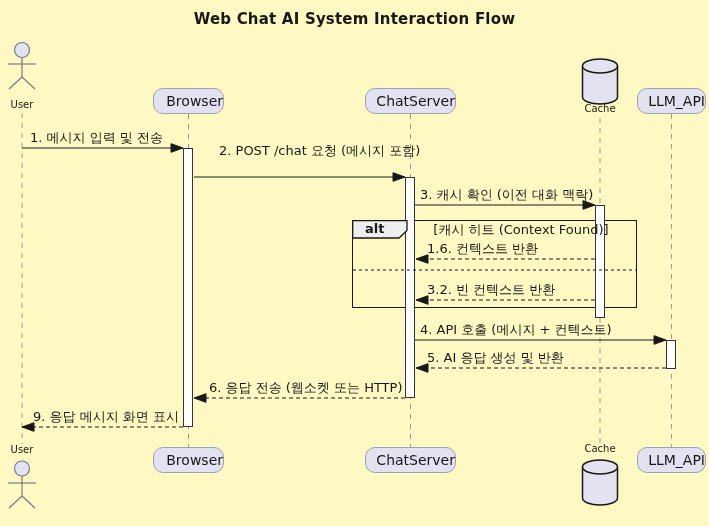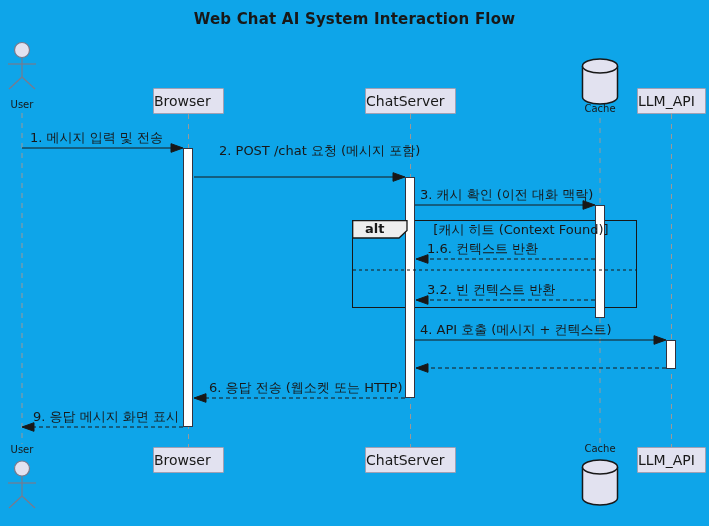--- a/index.html
+++ b/index.html
@@ -1,29 +1,29 @@
 <!DOCTYPE html>
 <html><head>
 <meta charset="utf-8">
 <style>
   html,body { margin:0; padding:0; background:#ffffff; }
   .stage {
-    position:relative; width:709px; height:526px; background:#0ea5e9;
+    position:relative; width:709px; height:526px; background:#fef9c3;
     font-family:"DejaVu Sans","Liberation Sans",sans-serif; color:#181818;
     overflow:hidden;
   }
   .layer { position:absolute; left:0; top:0; }
   .title {
     position:absolute; left:0; top:10px; width:709px; text-align:center;
     font-size:15px; font-weight:bold; letter-spacing:.2px;
   }
   .pbox {
     position:absolute; height:26px; box-sizing:border-box;
-    background:#E2E2F0; border:1px solid #A0A0B4; border-radius:1px;
-    display:flex; align-items:center; justify-content:flex-start;
+    background:#E2E2F0; border:1px solid #A0A0B4; border-radius:10px;
+    display:flex; align-items:center; justify-content:flex-end;
     font-size:14px; white-space:nowrap;
   }
   .plabel { position:absolute; font-size:10px; text-align:center; white-space:nowrap; }
   .activation {
     position:absolute; width:10px; box-sizing:border-box;
     background:#ffffff; border:1px solid #33333f;
   }
   .alt-frame { position:absolute; box-sizing:border-box; border:1.5px solid #181818; background:transparent; }
   .alt-op { position:absolute; font-size:13px; font-weight:bold; }
   .cond { position:absolute; font-size:13px; font-weight:normal; white-space:nowrap; }
@@ -150,16 +150,17 @@
 
   <div class="alt-op" style="left:365px; top:221px;">alt</div>
   <div class="cond cond-center" style="left:407px; top:221px; width:228px;">[캐시 히트 (Context Found)]</div>
 
   <div class="msg" style="left:30px;  top:131px;">1. 메시지 입력 및 전송</div>
   <div class="msg" style="left:199px; top:144px;margin-left:20px;">2. POST /chat 요청 (메시지 포함)</div>
   <div class="msg" style="left:420px; top:188px;">3. 캐시 확인 (이전 대화 맥락)</div>
   <div class="msg" style="left:427px; top:242px;">1.6. 컨텍스트 반환</div>
   <div class="msg" style="left:427px; top:283px;">3.2. 빈 컨텍스트 반환</div>
   <div class="msg" style="left:420px; top:323px;">4. API 호출 (메시지 + 컨텍스트)</div>
+  <div class="msg" style="left:427px; top:351px;">5. AI 응답 생성 및 반환</div>
   <div class="msg" style="left:209px; top:381px;">6. 응답 전송 (웹소켓 또는 HTTP)</div>
   <div class="msg" style="left:33px;  top:410px;">9. 응답 메시지 화면 표시</div>
 
 </div>
 
 </body></html>

